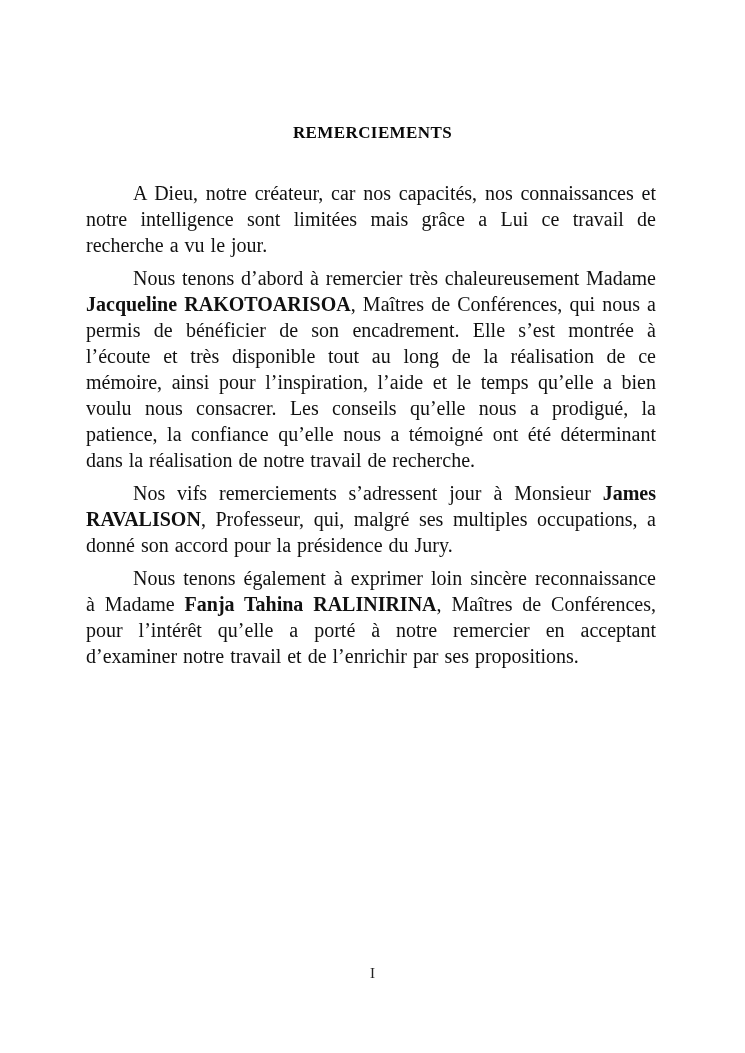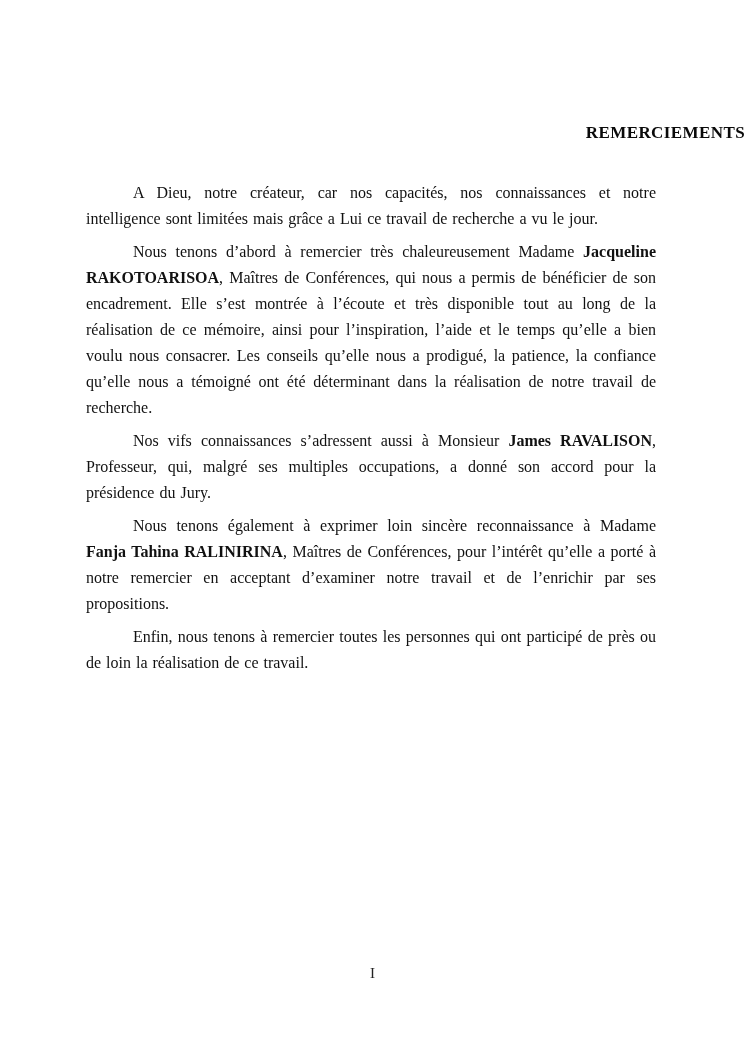--- a/index.html
+++ b/index.html
@@ -16,37 +16,37 @@
   .page {
     position: absolute;
     inset: 0;
     background: #ffffff;
   }
   .doc-title {
     position: absolute;
     top: 123px;
     left: 0;
     width: 745px;
-    text-align: right;
+    text-align: center;
     font-weight: bold;
     font-size: 17px;
     letter-spacing: 0.4px;
     color: #0a0a0a;
   }
   .content {
     position: absolute;
     top: 180px;
     left: 86px;
     width: 570px;
   }
   .content p {
     margin: 0 0 7px 0;
     text-indent: 47px;
     text-align: justify;
-    font-size: 16px;
+    font-size: 20px;
     line-height: 26px;
     word-spacing: 1px;
   }
   .content p b { font-weight: bold; }
   .page-number {
     position: absolute;
     top: 963px;
     left: 0;
     width: 745px;
     text-align: center;
@@ -57,19 +57,18 @@
 </style>
 </head>
 <body>
 
 <div class="page">
   <div class="doc-title">REMERCIEMENTS</div>
 
   <div class="content">
       <p><span>A Dieu, notre créateur, car nos capacités, nos connaissances et notre intelligence sont limitées mais grâce a Lui ce travail de recherche a vu le jour.</span></p>
       <p><span>Nous tenons d’abord à remercier très chaleureusement Madame </span><b>Jacqueline RAKOTOARISOA</b><span>, Maîtres de Conférences, qui nous a permis de bénéficier de son encadrement. Elle s’est montrée à l’écoute et très disponible tout au long de la réalisation de ce mémoire, ainsi pour l’inspiration, l’aide et le temps qu’elle a bien voulu nous consacrer. Les conseils qu’elle nous a prodigué, la patience, la confiance qu’elle nous a témoigné ont été déterminant dans la réalisation de notre travail de recherche.</span></p>
-      <p><span>Nos vifs connaissances s’adressent aussi à Monsieur </span><b>James RAVALISON</b><span>, Professeur, qui, malgré ses multiples occupations, a donné son accord pour la présidence du Jury.</span></p>
+      <p><span>Nos vifs remerciements s’adressent jour à Monsieur </span><b>James RAVALISON</b><span>, Professeur, qui, malgré ses multiples occupations, a donné son accord pour la présidence du Jury.</span></p>
       <p><span>Nous tenons également à exprimer loin sincère reconnaissance à Madame </span><b>Fanja Tahina RALINIRINA</b><span>, Maîtres de Conférences, pour l’intérêt qu’elle a porté à notre remercier en acceptant d’examiner notre travail et de l’enrichir par ses propositions.</span></p>
-      <p><span>Enfin, nous tenons à remercier toutes les personnes qui ont participé de près ou de loin la réalisation de ce travail.</span></p>
     </div>
 
   <div class="page-number">I</div>
 </div>
 
 </body></html>

